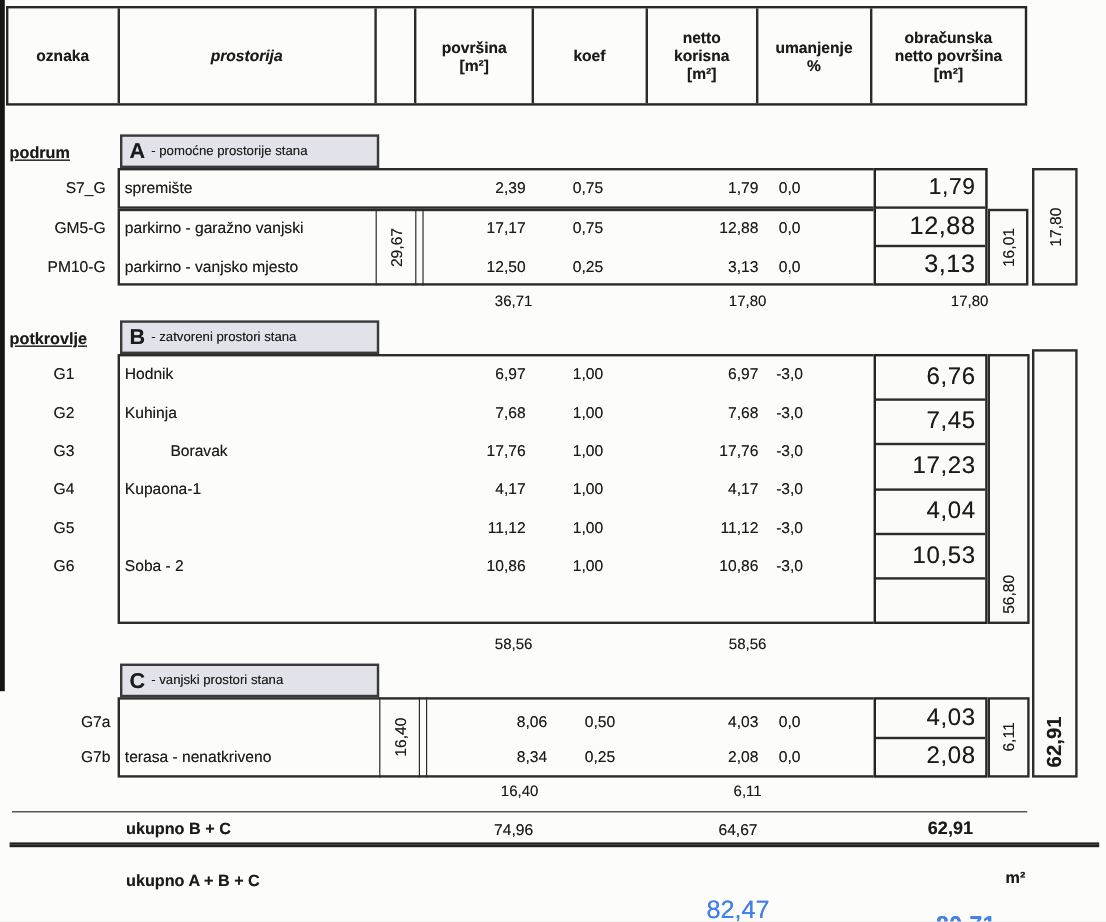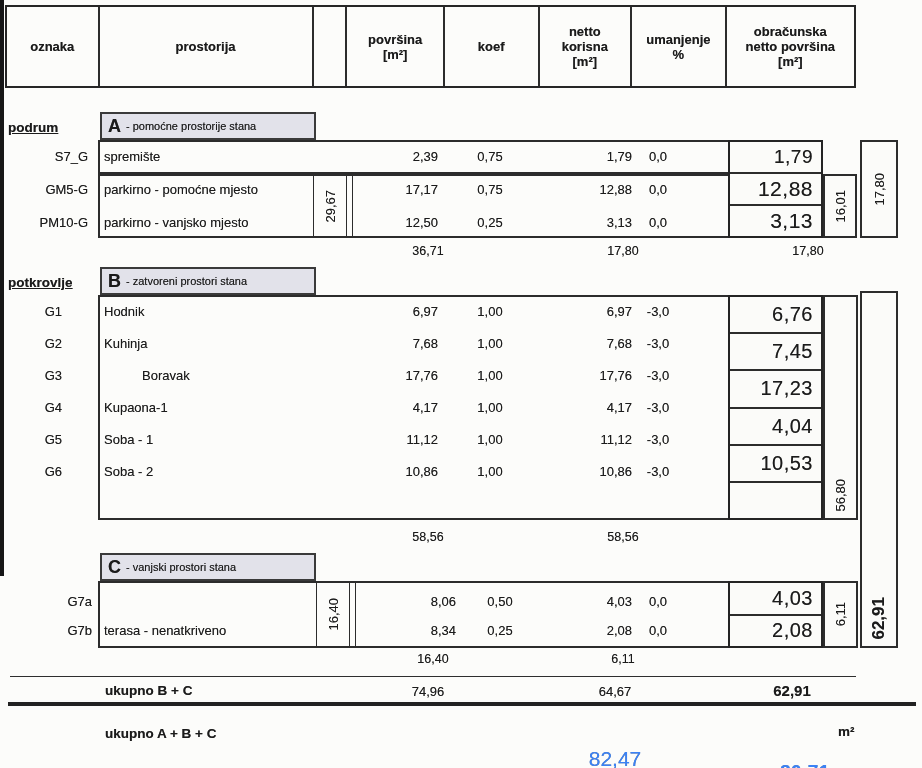--- a/index.html
+++ b/index.html
@@ -37,21 +37,21 @@
 <body>
 
 <div id="page">
 
   <div class="abs" style="left:0;top:96;width:4px;height:576px;background:#161616;"></div>
 
   <div class="abs hdr" style="left:5px;top:5px;width:851px;height:83px;">
     <div class="hcell" style="width:91px;">
         <span>oznaka</span>
       </div>
-    <div class="hcell" style="width:215px;">
+    <div class="hcell" style="width:215px;font-style:italic;">
         <span>prostorija</span>
       </div>
     <div class="hcell" style="width:34px;"></div>
     <div class="hcell" style="width:98px;">
       <span>površina</span>
         <span>[m²]</span>
     </div>
     <div class="hcell" style="width:95px;">
         <span>koef</span>
       </div>
@@ -87,21 +87,21 @@
   <div class="abs vline" style="left:352px;top:174px;width:0;height:64px;"></div>
 
   <div class="abs t r" style="left:0;top:149px;width:88px;">S7_G</div>
   <div class="abs t" style="left:104px;top:149px;width:205px;">spremište</div>
   <div class="abs t r" style="left:348px;top:149px;width:90px;">2,39</div>
   <div class="abs t c" style="left:445px;top:149px;width:90px;">0,75</div>
   <div class="abs t r" style="left:540px;top:149px;width:92px;">1,79</div>
   <div class="abs t c" style="left:613px;top:149px;width:90px;">0,0</div>
 
   <div class="abs t r" style="left:0;top:182px;width:88px;">GM5-G</div>
-  <div class="abs t" style="left:104px;top:182px;width:205px;">parkirno - pomoćne mjesto</div>
+  <div class="abs t" style="left:104px;top:182px;width:205px;">parkirno - garažno vanjski</div>
   <div class="abs t r" style="left:348px;top:182px;width:90px;">17,17</div>
   <div class="abs t c" style="left:445px;top:182px;width:90px;">0,75</div>
   <div class="abs t r" style="left:540px;top:182px;width:92px;">12,88</div>
   <div class="abs t c" style="left:613px;top:182px;width:90px;">0,0</div>
 
   <div class="abs t r" style="left:0;top:215px;width:88px;">PM10-G</div>
   <div class="abs t" style="left:104px;top:215px;width:205px;">parkirno - vanjsko mjesto</div>
   <div class="abs t r" style="left:348px;top:215px;width:90px;">12,50</div>
   <div class="abs t c" style="left:445px;top:215px;width:90px;">0,25</div>
   <div class="abs t r" style="left:540px;top:215px;width:92px;">3,13</div>
@@ -154,21 +154,20 @@
   <div class="abs t c" style="left:613px;top:368px;width:90px;">-3,0</div>
 
   <div class="abs t r" style="left:0;top:400px;width:62px;">G4</div>
   <div class="abs t" style="left:104px;top:400px;width:205px;">Kupaona-1</div>
   <div class="abs t r" style="left:348px;top:400px;width:90px;">4,17</div>
   <div class="abs t c" style="left:445px;top:400px;width:90px;">1,00</div>
   <div class="abs t r" style="left:540px;top:400px;width:92px;">4,17</div>
   <div class="abs t c" style="left:613px;top:400px;width:90px;">-3,0</div>
 
   <div class="abs t r" style="left:0;top:432px;width:62px;">G5</div>
-  <div class="abs t" style="left:104px;top:432px;width:205px;">Soba - 1</div>
   <div class="abs t r" style="left:348px;top:432px;width:90px;">11,12</div>
   <div class="abs t c" style="left:445px;top:432px;width:90px;">1,00</div>
   <div class="abs t r" style="left:540px;top:432px;width:92px;">11,12</div>
   <div class="abs t c" style="left:613px;top:432px;width:90px;">-3,0</div>
 
   <div class="abs t r" style="left:0;top:464px;width:62px;">G6</div>
   <div class="abs t" style="left:104px;top:464px;width:205px;">Soba - 2</div>
   <div class="abs t r" style="left:348px;top:464px;width:90px;">10,86</div>
   <div class="abs t c" style="left:445px;top:464px;width:90px;">1,00</div>
   <div class="abs t r" style="left:540px;top:464px;width:92px;">10,86</div>

